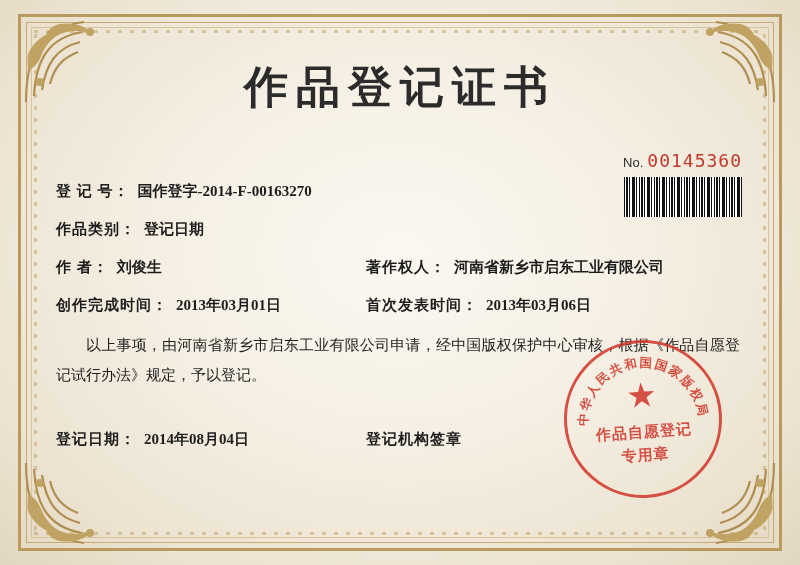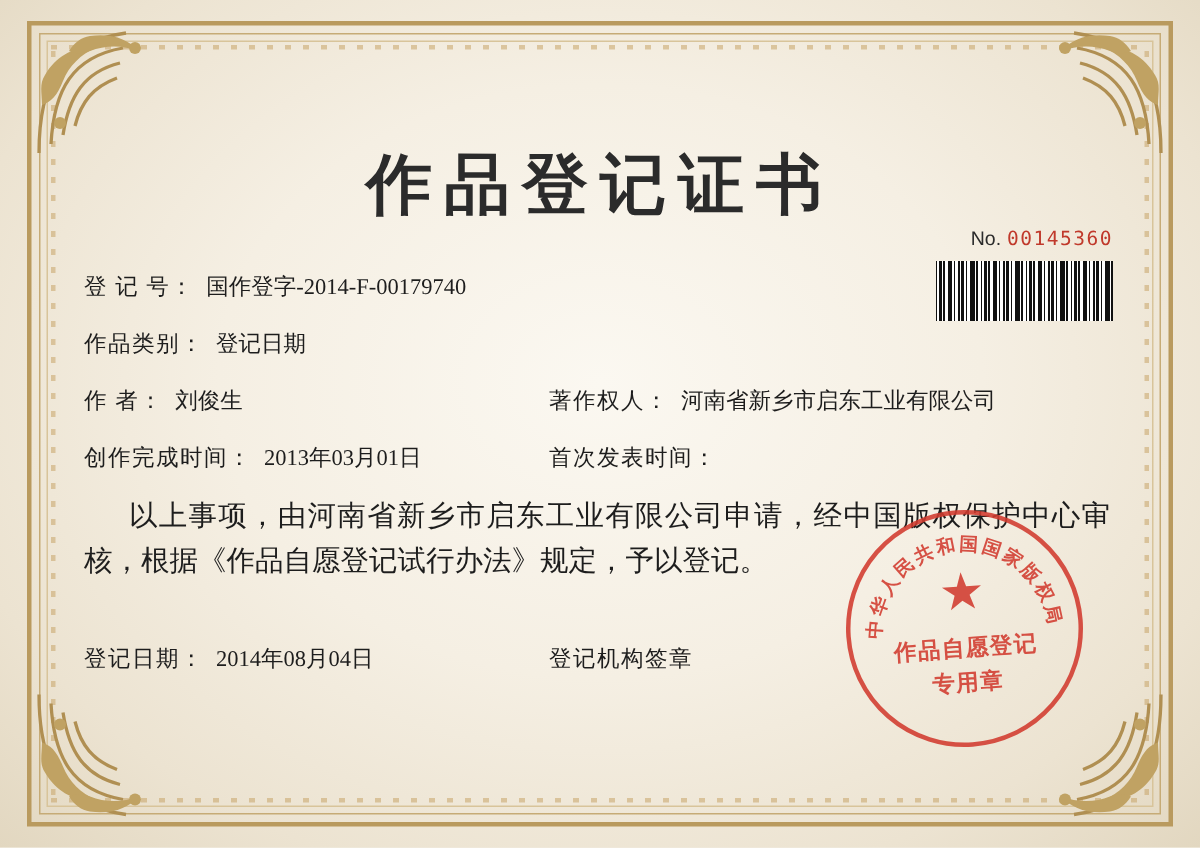--- a/index.html
+++ b/index.html
@@ -63,41 +63,41 @@
     position: absolute;
     left: 46px; top: 40px; right: 46px; bottom: 40px;
   }
 
   .title {
     text-align: center;
     font-size: 44px;
     letter-spacing: 8px;
     color: #2b2b2b;
     font-weight: bold;
-    margin-top: 54px;
+    margin-top: 18px;
     font-family: "DejaVu Serif", "Liberation Serif", serif;
   }
 
   .serial-row {
     position: absolute;
     right: 12px;
     top: 110px;
     text-align: right;
     width: 320px;
   }
   .serial-text {
     font-size: 13px;
     color: #2b2b2b;
     font-family: "Liberation Sans", sans-serif;
   }
   .serial-num {
     color: #c0392b;
     letter-spacing: 1px;
     font-family: "DejaVu Sans Mono", monospace;
-    font-size: 13px;
+    font-size: 18px;
   }
   .barcode {
     margin-top: 6px;
     height: 40px;
     width: 118px;
     margin-left: auto;
     background:
       repeating-linear-gradient(90deg,
         #111 0 1px, #fff 1px 2px, #111 2px 4px, #fff 4px 5px,
         #111 5px 6px, #fff 6px 8px, #111 8px 11px, #fff 11px 12px,
@@ -112,41 +112,42 @@
     font-size: 15px;
     color: #1d1d1d;
   }
   .field-row {
     display: flex;
     margin-bottom: 19px;
   }
   .col {
     display: flex;
     align-items: baseline;
+    font-weight: bold;
   }
   .col.left { width: 310px; }
   .col.right { flex: 1; }
   .label {
     white-space: nowrap;
     letter-spacing: 1px;
   }
   .value {
     margin-left: 8px;
     white-space: nowrap;
   }
   .label-spaced {
     letter-spacing: 1px;
   }
 
   .paragraph {
     position: absolute;
     left: 10px;
     right: 14px;
     top: 290px;
-    font-size: 19px;
+    font-size: 15px;
     line-height: 30px;
     color: #1d1d1d;
     text-align: justify;
   }
   .paragraph .indent { text-indent: 30px; display: block; }
 
   .footer {
     position: absolute;
     left: 10px;
     right: 10px;
@@ -293,21 +294,21 @@
       <span class="serial-text">No.</span>
       <span class="serial-num">00145360</span>
       <div class="barcode"></div>
     </div>
 
     <div class="fields">
 
       <div class="field-row">
         <div class="col left">
           <span class="label">登 记 号：</span>
-          <span class="value">国作登字-2014-F-00179740</span>
+          <span class="value">国作登字-2014-F-00163270</span>
         </div>
       </div>
 
       <div class="field-row">
         <div class="col right">
           <span class="label">作品类别：</span>
           <span class="value">登记日期</span>
         </div>
       </div>
 
@@ -322,20 +323,21 @@
         </div>
       </div>
 
       <div class="field-row">
         <div class="col left">
           <span class="label">创作完成时间：</span>
           <span class="value">2013年03月01日</span>
         </div>
         <div class="col right">
           <span class="label">首次发表时间：</span>
+          <span class="value">2013年03月06日</span>
         </div>
       </div>
 
     </div>
 
     <div class="paragraph">
       <span class="indent">以上事项，由河南省新乡市启东工业有限公司申请，经中国版权保护中心审核，根据《作品自愿登记试行办法》规定，予以登记。</span>
     </div>
 
     <div class="footer">

